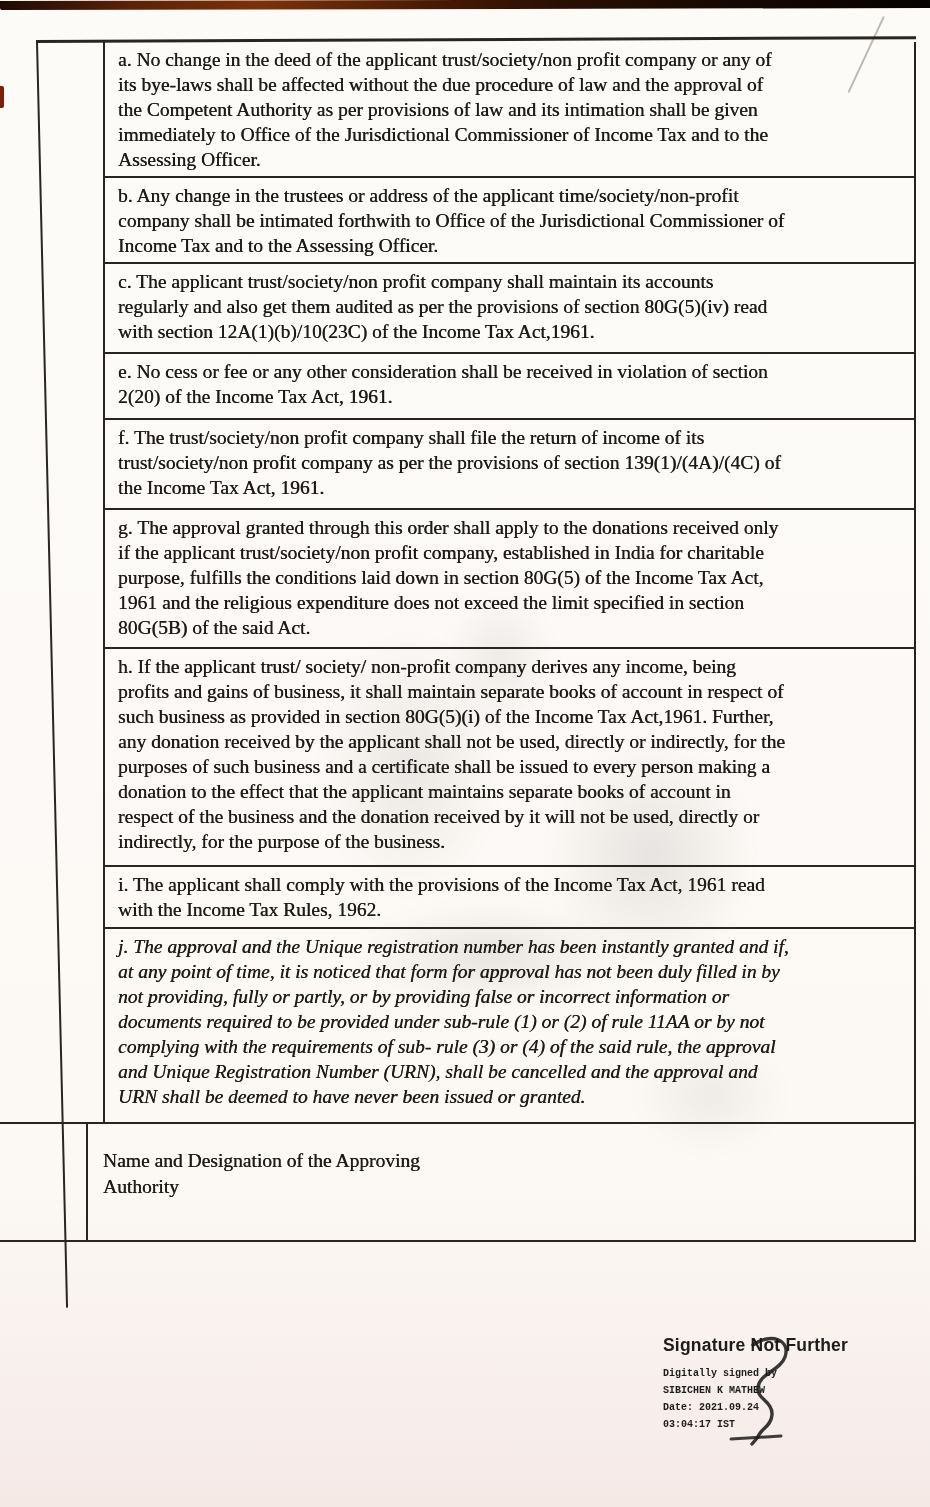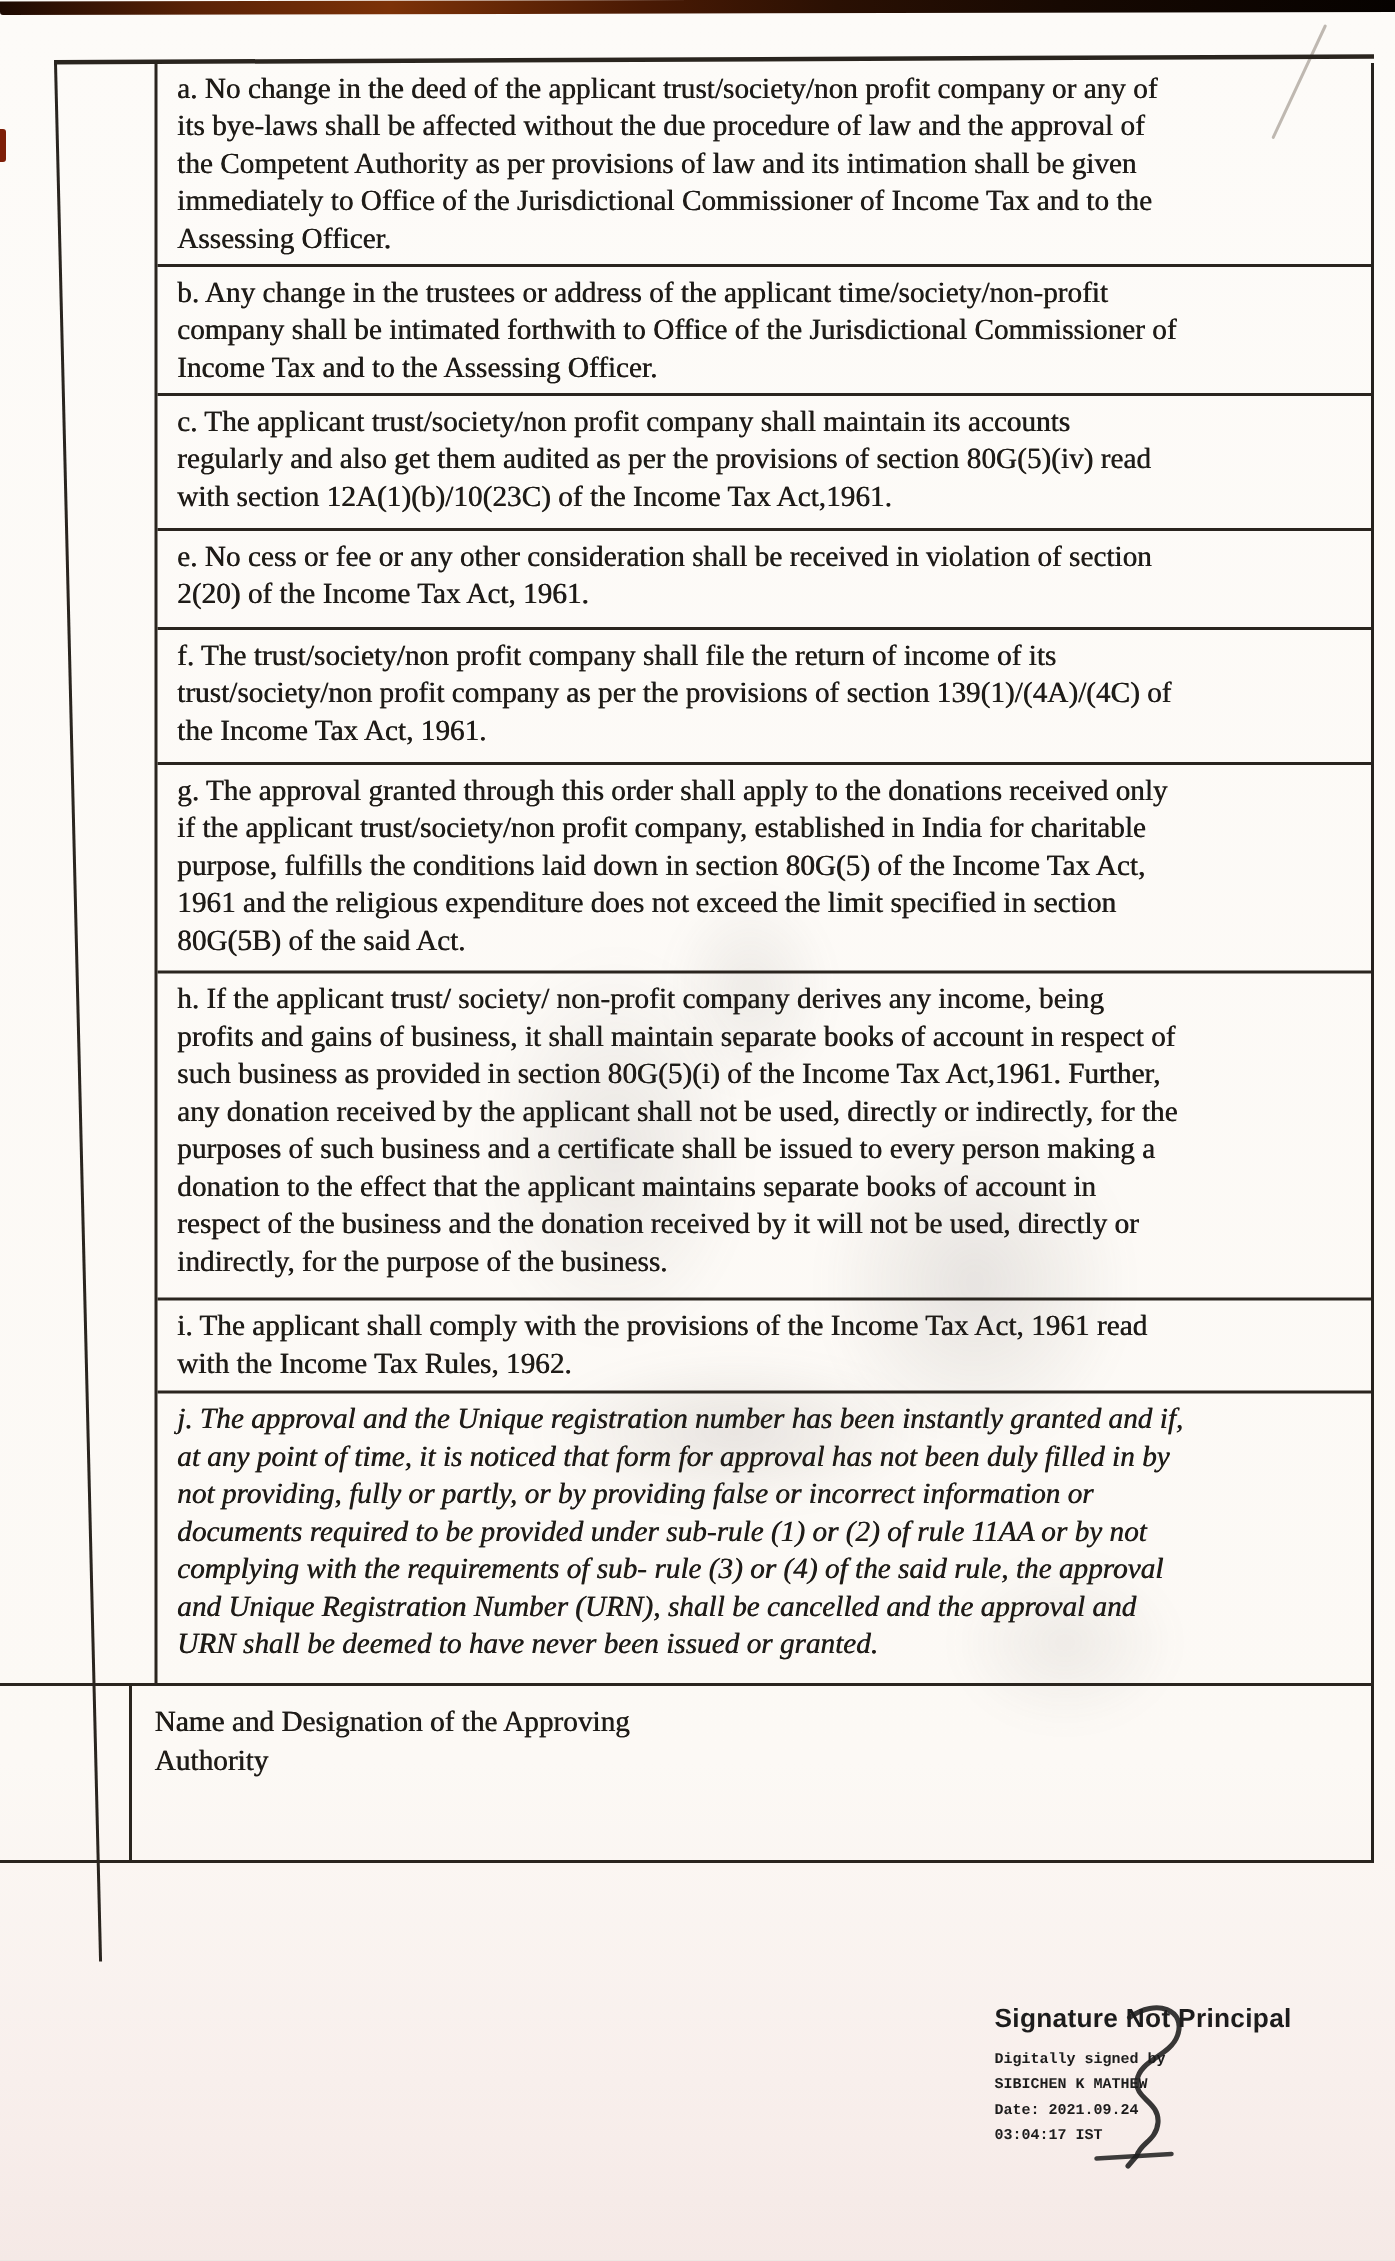--- a/index.html
+++ b/index.html
@@ -43,21 +43,21 @@
     margin:0; padding:5px 16px 4px 13px;
     font-size:19.5px; line-height:25px;
     white-space:pre-line;
     text-shadow:0.35px 0 0 currentColor;
   }
   .footer-row {
     display:flex; box-sizing:border-box; height:120px;
     border-top:2.5px solid #2a251f; border-bottom:2.5px solid #2a251f; border-right:2.5px solid #26221e;
   }
   .f-spacer { width:88px; border-right:2px solid #2a251f; box-sizing:border-box; }
-  .f-label  { width:382px; box-sizing:border-box; padding:12px 10px 0 15px;
+  .f-label  { width:382px; box-sizing:border-box; padding:24px 10px 0 15px;
               font-size:19.5px; line-height:26px; text-shadow:0.35px 0 0 currentColor; }
   .f-value  { flex:1; box-sizing:border-box; border-left:2px solid #2a251f; padding:10px 6px 0 12px;
               font-size:19.5px; line-height:26px; text-shadow:0.35px 0 0 currentColor; }
   .f-value .line { margin:0; white-space:pre-line; }
   .digitally-signed { margin:16px 0 0 0; }
 
   
   .sig-block { position:absolute; left:663px; top:1335px; width:230px; font-family:"Liberation Sans", sans-serif; color:#1c1c1c; }
   .sig-title { font-size:17.5px; font-weight:700; letter-spacing:0.2px; margin:0; }
   .sig-lines { margin:9px 0 0 0; font-size:10px; font-weight:700; line-height:17px;font-family:Liberation Mono, monospace; }
@@ -145,21 +145,21 @@
     </div>
 
     <div class="footer-row">
       <div class="f-spacer"></div>
       <div class="f-label"><span style="white-space:pre-line">Name and Designation of the Approving
 Authority</span></div>
     </div>
   </div>
 
   <div class="sig-block">
-    <p class="sig-title">Signature Not Principal</p>
+    <p class="sig-title">Signature Not Further</p>
     <div class="sig-lines">
       <p>Digitally signed by</p>
       <p>SIBICHEN K MATHEW</p>
       <p>Date: 2021.09.24</p>
       <p>03:04:17 IST</p>
     </div>
   </div>
   <svg class="sig-squiggle" width="80" height="118" viewBox="0 0 80 118">
     <path d="M 38 14 C 56 1, 76 9, 70 26 C 65 40, 45 42, 43 56 C 41 68, 58 70, 57 84 C 56 96, 45 98, 43 106 L 37 113" fill="none" stroke="#1c1c1c" stroke-width="3.4" stroke-linecap="round" opacity="0.88"></path>
     <path d="M 16 108 L 66 105" fill="none" stroke="#1c1c1c" stroke-width="3" stroke-linecap="round" opacity="0.85"></path>

